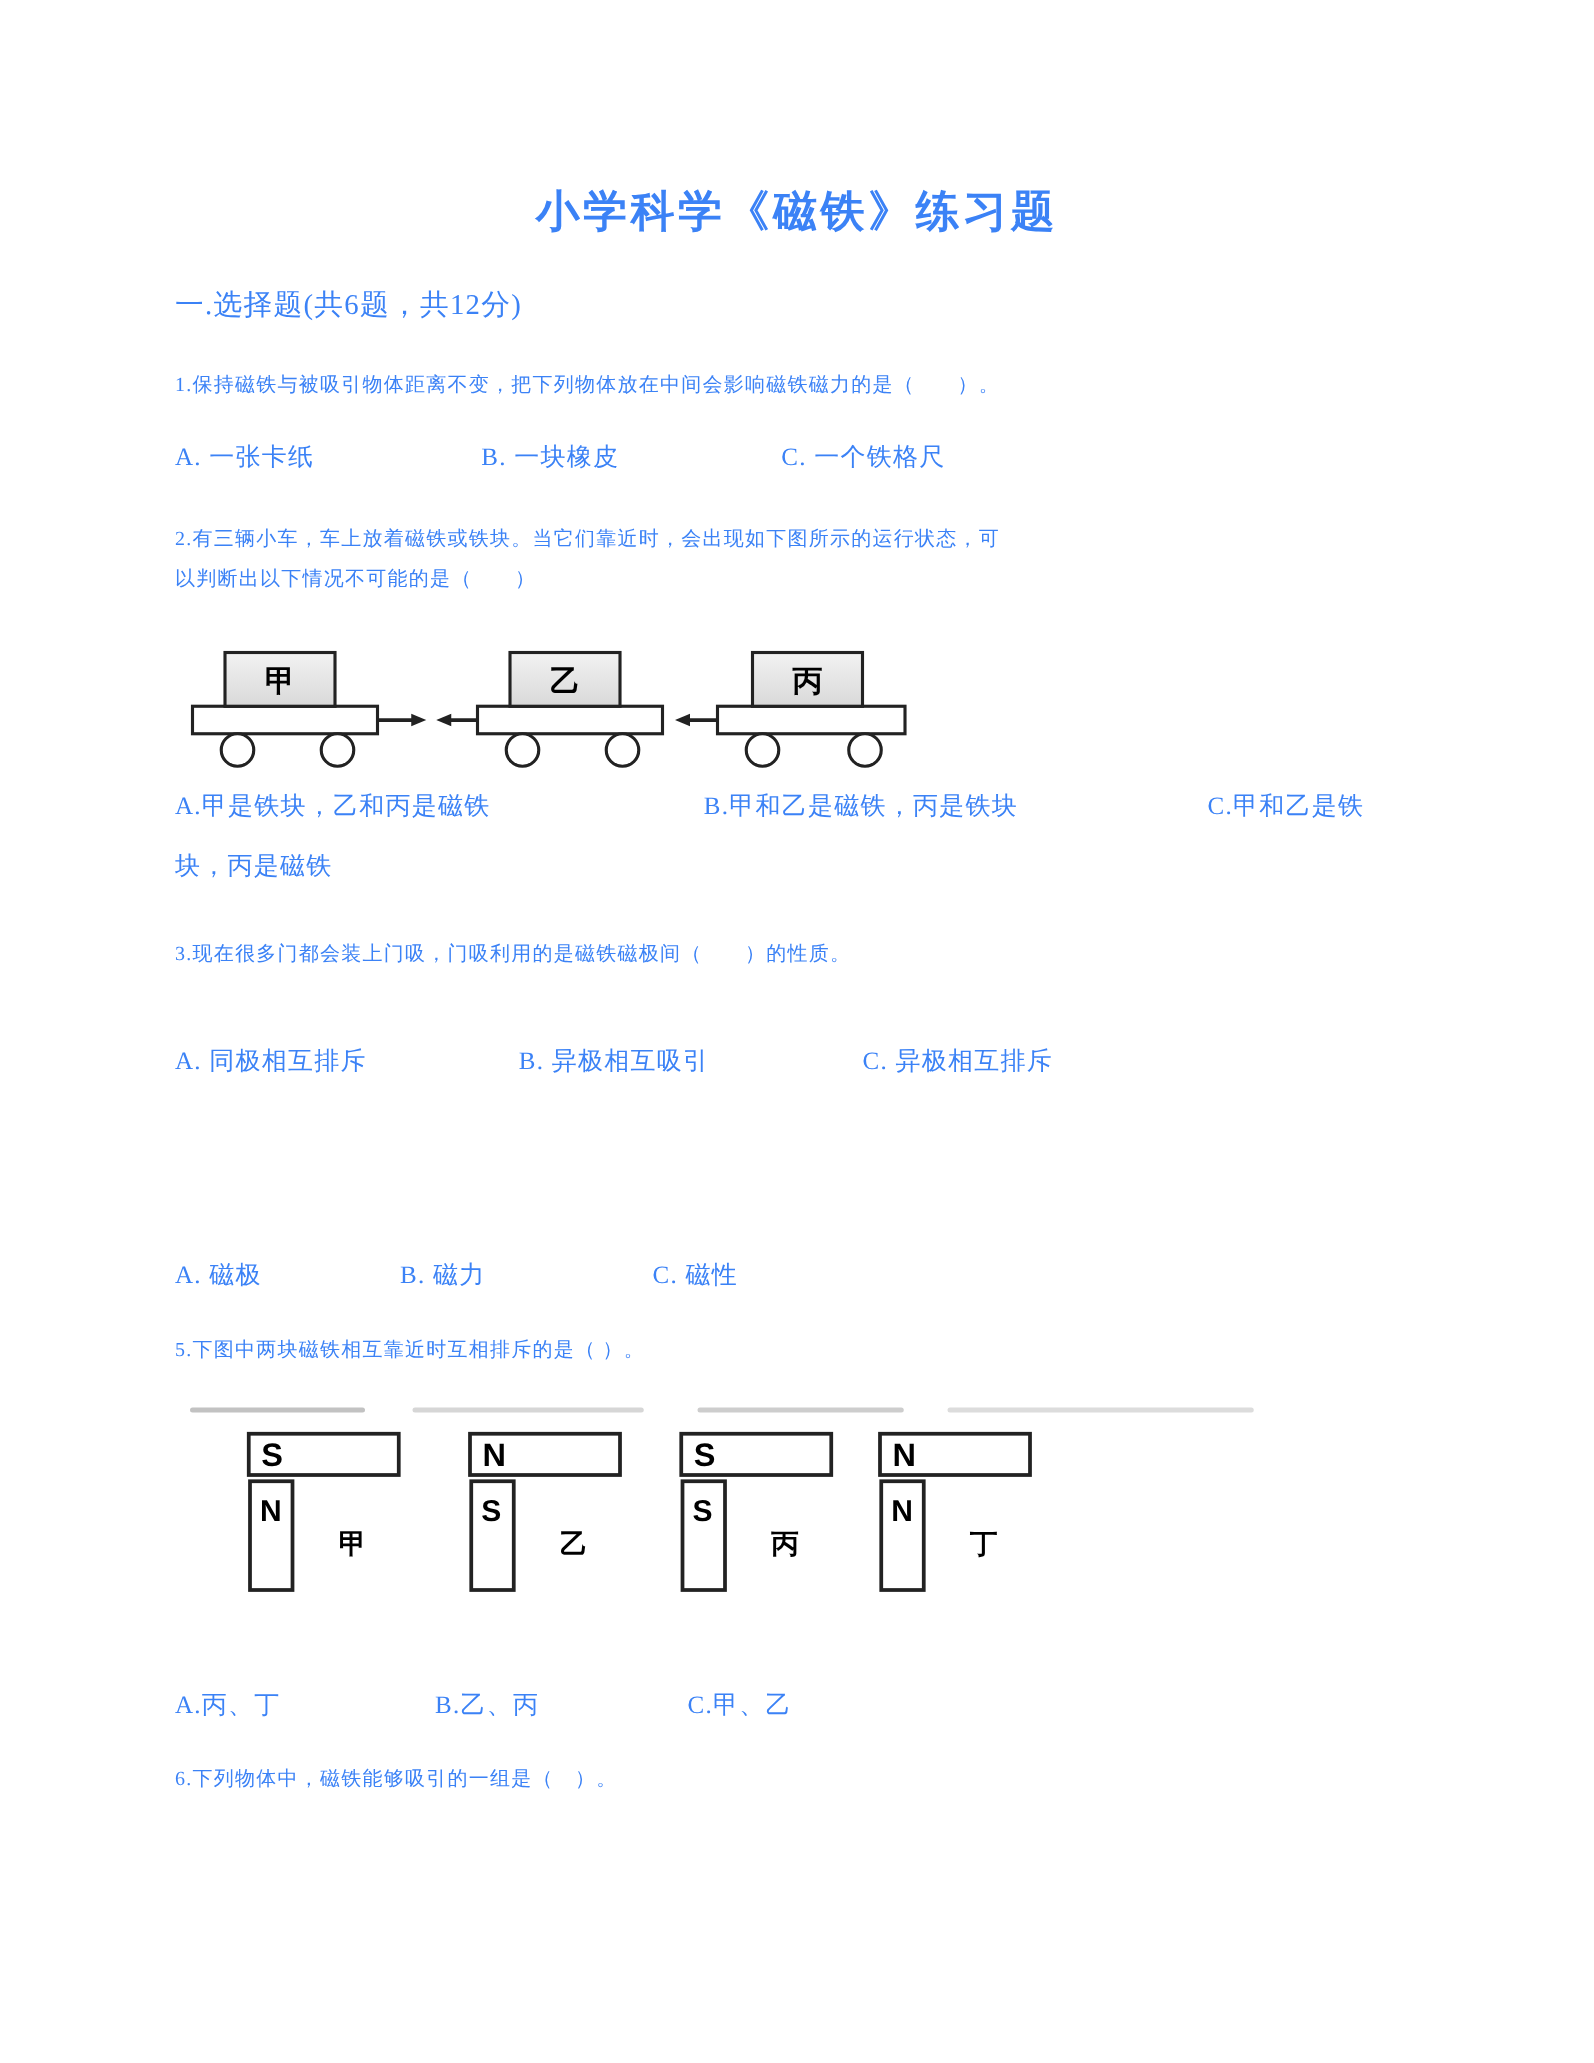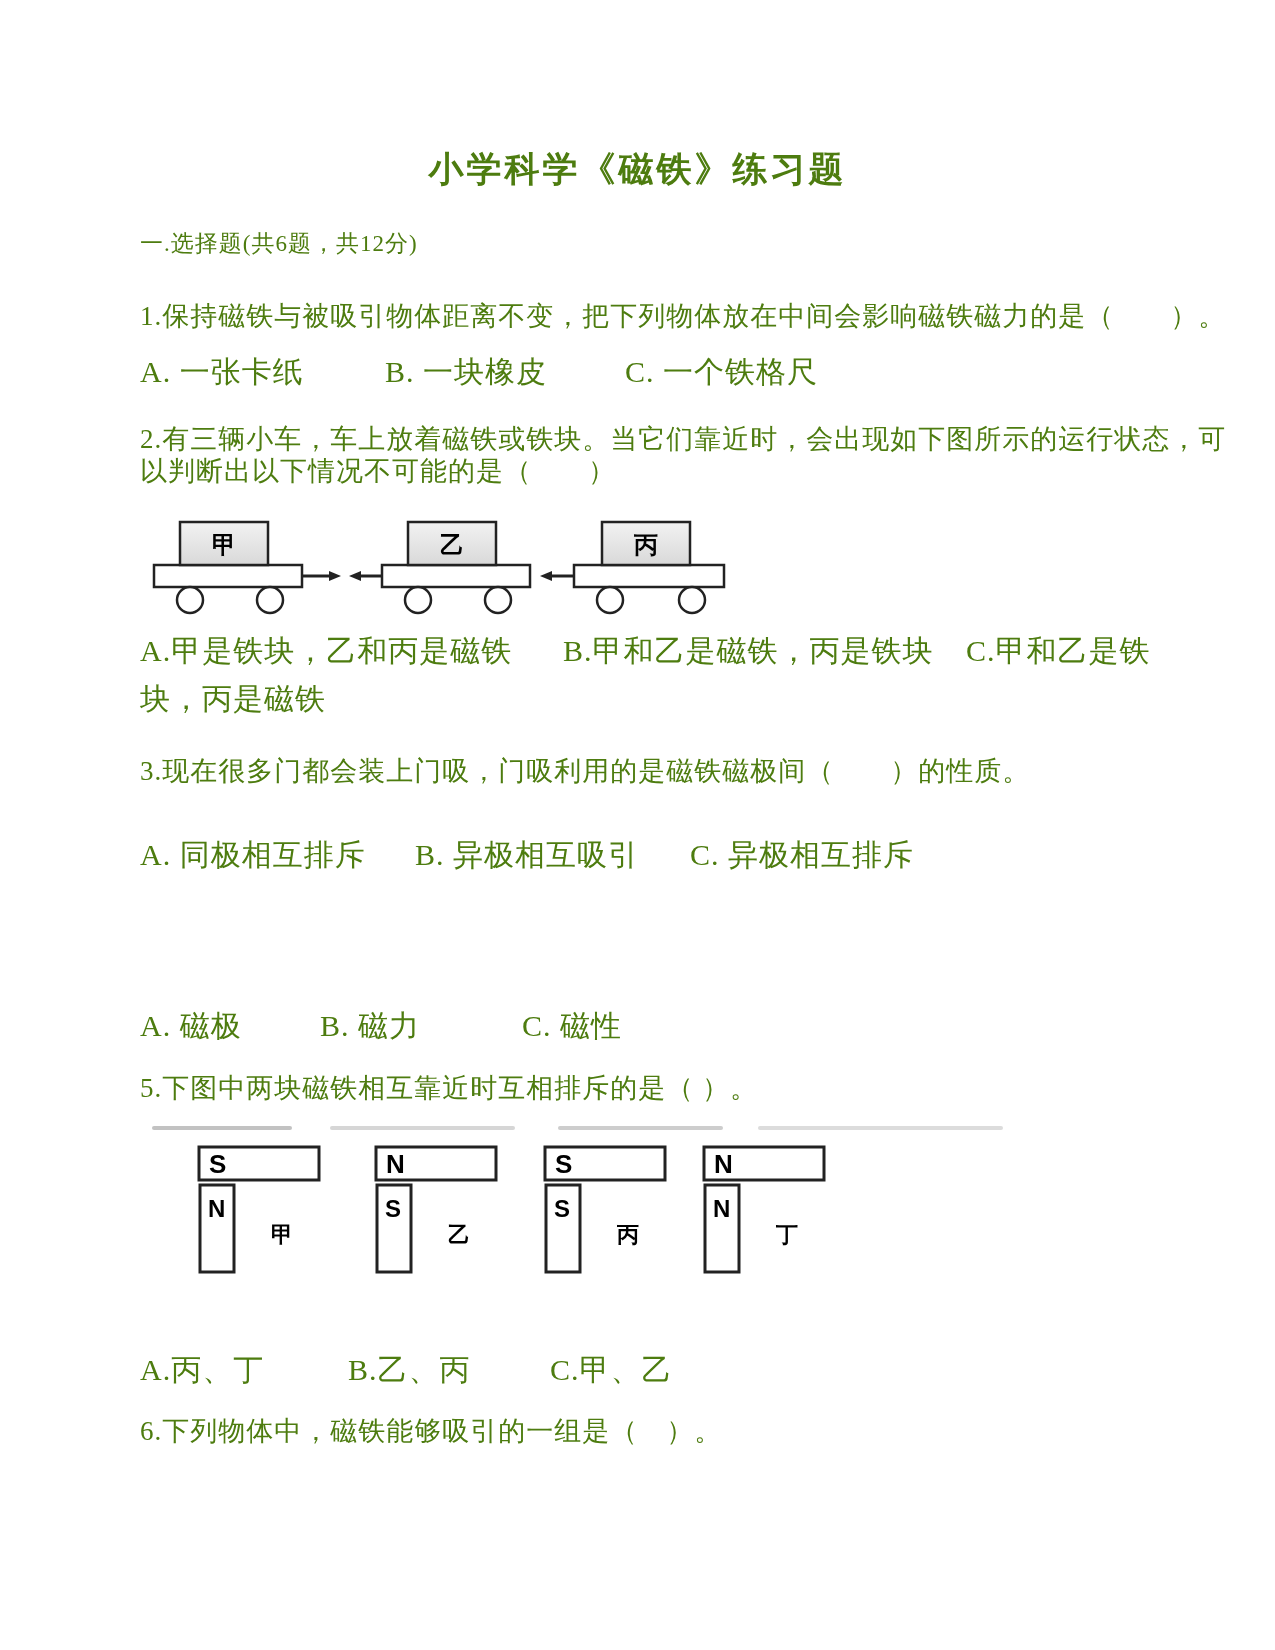--- a/index.html
+++ b/index.html
@@ -2,41 +2,41 @@
 <html><head>
 <meta charset="utf-8">
 <style>
   html,body{margin:0;padding:0;background:#888;}
   .page{
     position:relative;
     width:1275px;height:1650px;
     margin:0 auto;
     background:#ffffff;
     font-family:"Liberation Serif","DejaVu Serif",serif;
-    color:#4d7c0f;
+    color:#3b82f6;
     overflow:hidden;
   }
   .title{
     position:absolute;top:146px;left:0;width:100%;
     text-align:center;margin:0;
     font-size:35px;font-weight:700;letter-spacing:3px;
   }
   .heading{
     position:absolute;left:140px;top:228px;
     font-size:23px;font-weight:400;letter-spacing:1px;
     white-space:nowrap;
   }
   .qtext{
     position:absolute;left:140px;
-    font-size:27px;letter-spacing:1px;white-space:nowrap;
+    font-size:16px;letter-spacing:1px;white-space:nowrap;
   }
   .row{position:absolute;left:0;top:0;width:100%;height:30px;}
   .opt{
     position:absolute;top:0;
-    font-size:30px;letter-spacing:1px;white-space:nowrap;
+    font-size:20px;letter-spacing:1px;white-space:nowrap;
   }
   .cars-svg{position:absolute;left:150px;top:520px;}
   .magnets-svg{position:absolute;left:195px;top:1140px;}
   .scan-stripe{position:absolute;height:4px;border-radius:2px;}
   svg text.cjk{font-family:"Liberation Serif","DejaVu Serif",serif;}
   svg text.pole{font-family:"Liberation Sans","DejaVu Sans",sans-serif;font-weight:700;}
 </style>
 </head>
 <body>
 

